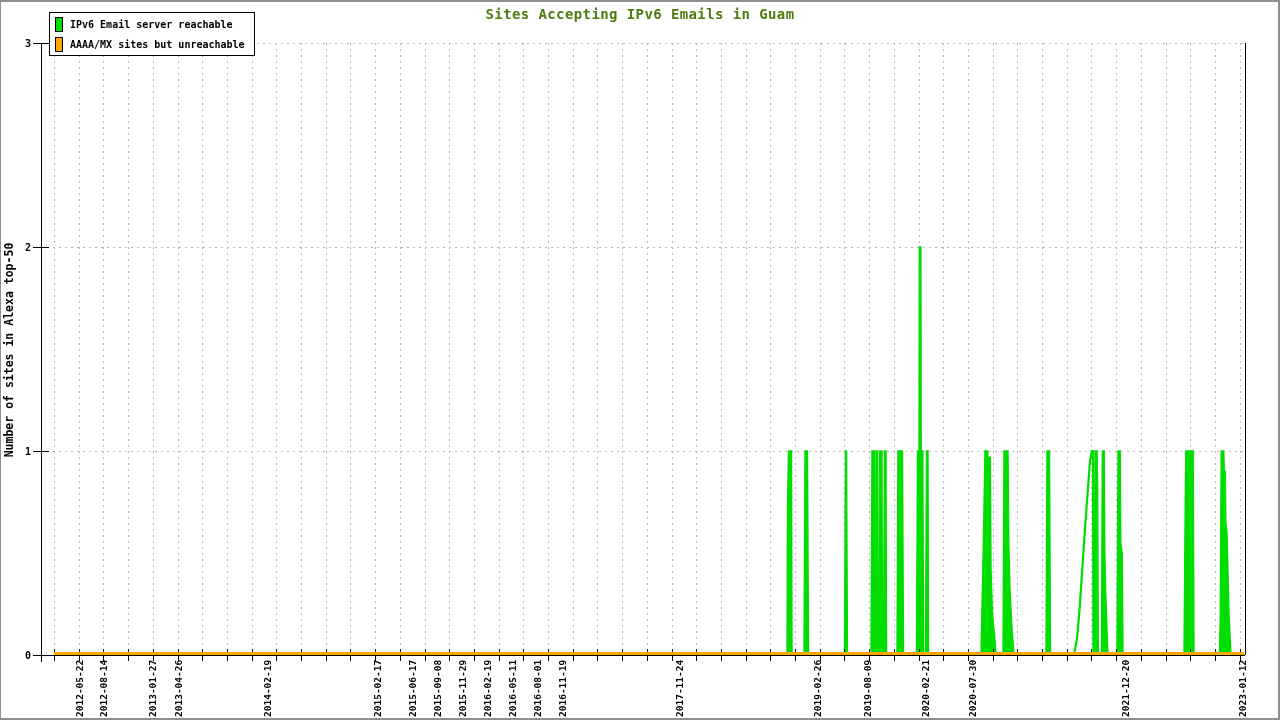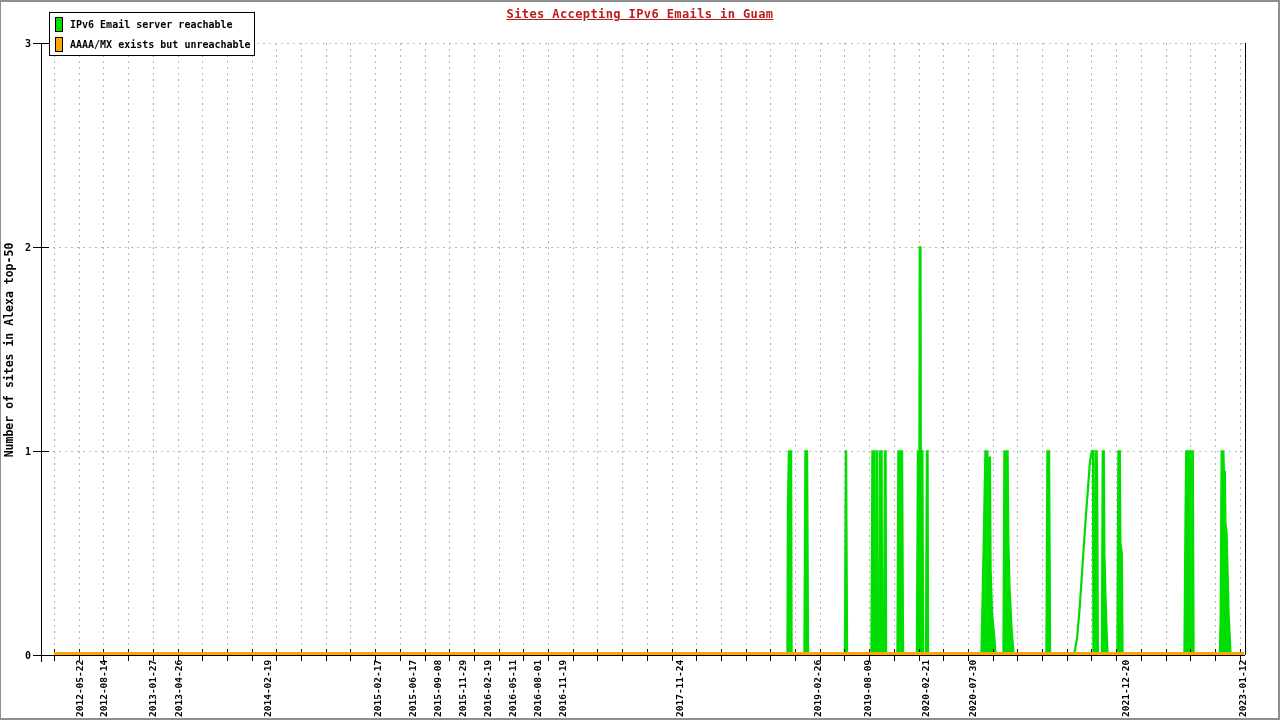--- a/index.html
+++ b/index.html
@@ -4,21 +4,21 @@
 <style>
   html,body{margin:0;padding:0;}
   body{
     width:1280px;height:720px;position:relative;background:#ffffff;
     font-family:"DejaVu Sans Mono","Liberation Mono",monospace;
     overflow:hidden;
   }
   .frame{position:absolute;inset:0;border:2px solid #8f8f8f;border-left-width:1px;pointer-events:none;z-index:5;}
   #chart-svg{position:absolute;left:0;top:0;z-index:1;}
   .title-wrap{position:absolute;left:0;top:5px;width:1280px;text-align:center;z-index:2;}
-  .title-line{font-size:12px;font-weight:bold;letter-spacing:0.4px;line-height:19px;color:#b91c1c;white-space:pre;text-decoration:underline;}
+  .title-line{font-size:14px;font-weight:bold;letter-spacing:0.4px;line-height:19px;color:#4d7c0f;white-space:pre;}
   .legend{
     position:absolute;left:49px;top:12px;width:206px;height:44px;
     border:1px solid #000;background:#fff;z-index:3;
     display:flex;flex-direction:column;justify-content:center;gap:3px;padding-left:5px;box-sizing:border-box;
   }
   .legend-row{display:flex;align-items:center;gap:7px;height:17px;}
   .swatch{width:8px;height:15px;border:1px solid #000;box-sizing:border-box;flex:0 0 auto;}
   .swatch-green{background:#00dd00;}
   .swatch-orange{background:#ffa500;}
   .legend-label{font-size:10px;font-weight:bold;color:#000;white-space:pre;}
@@ -201,19 +201,19 @@
   <div class="title-line">Sites Accepting IPv6 Emails in Guam</div>
 </div>
 
 <div class="legend">
   <div class="legend-row">
     <span class="swatch swatch-green"></span>
     <span class="legend-label">IPv6 Email server reachable</span>
   </div>
   <div class="legend-row">
     <span class="swatch swatch-orange"></span>
-    <span class="legend-label">AAAA/MX exists but unreachable</span>
+    <span class="legend-label">AAAA/MX sites but unreachable</span>
   </div>
 </div>
 
 <div class="y-axis-title">Number of sites in Alexa top-50</div>
 
 <div class="frame"></div>
 
 </body></html>

